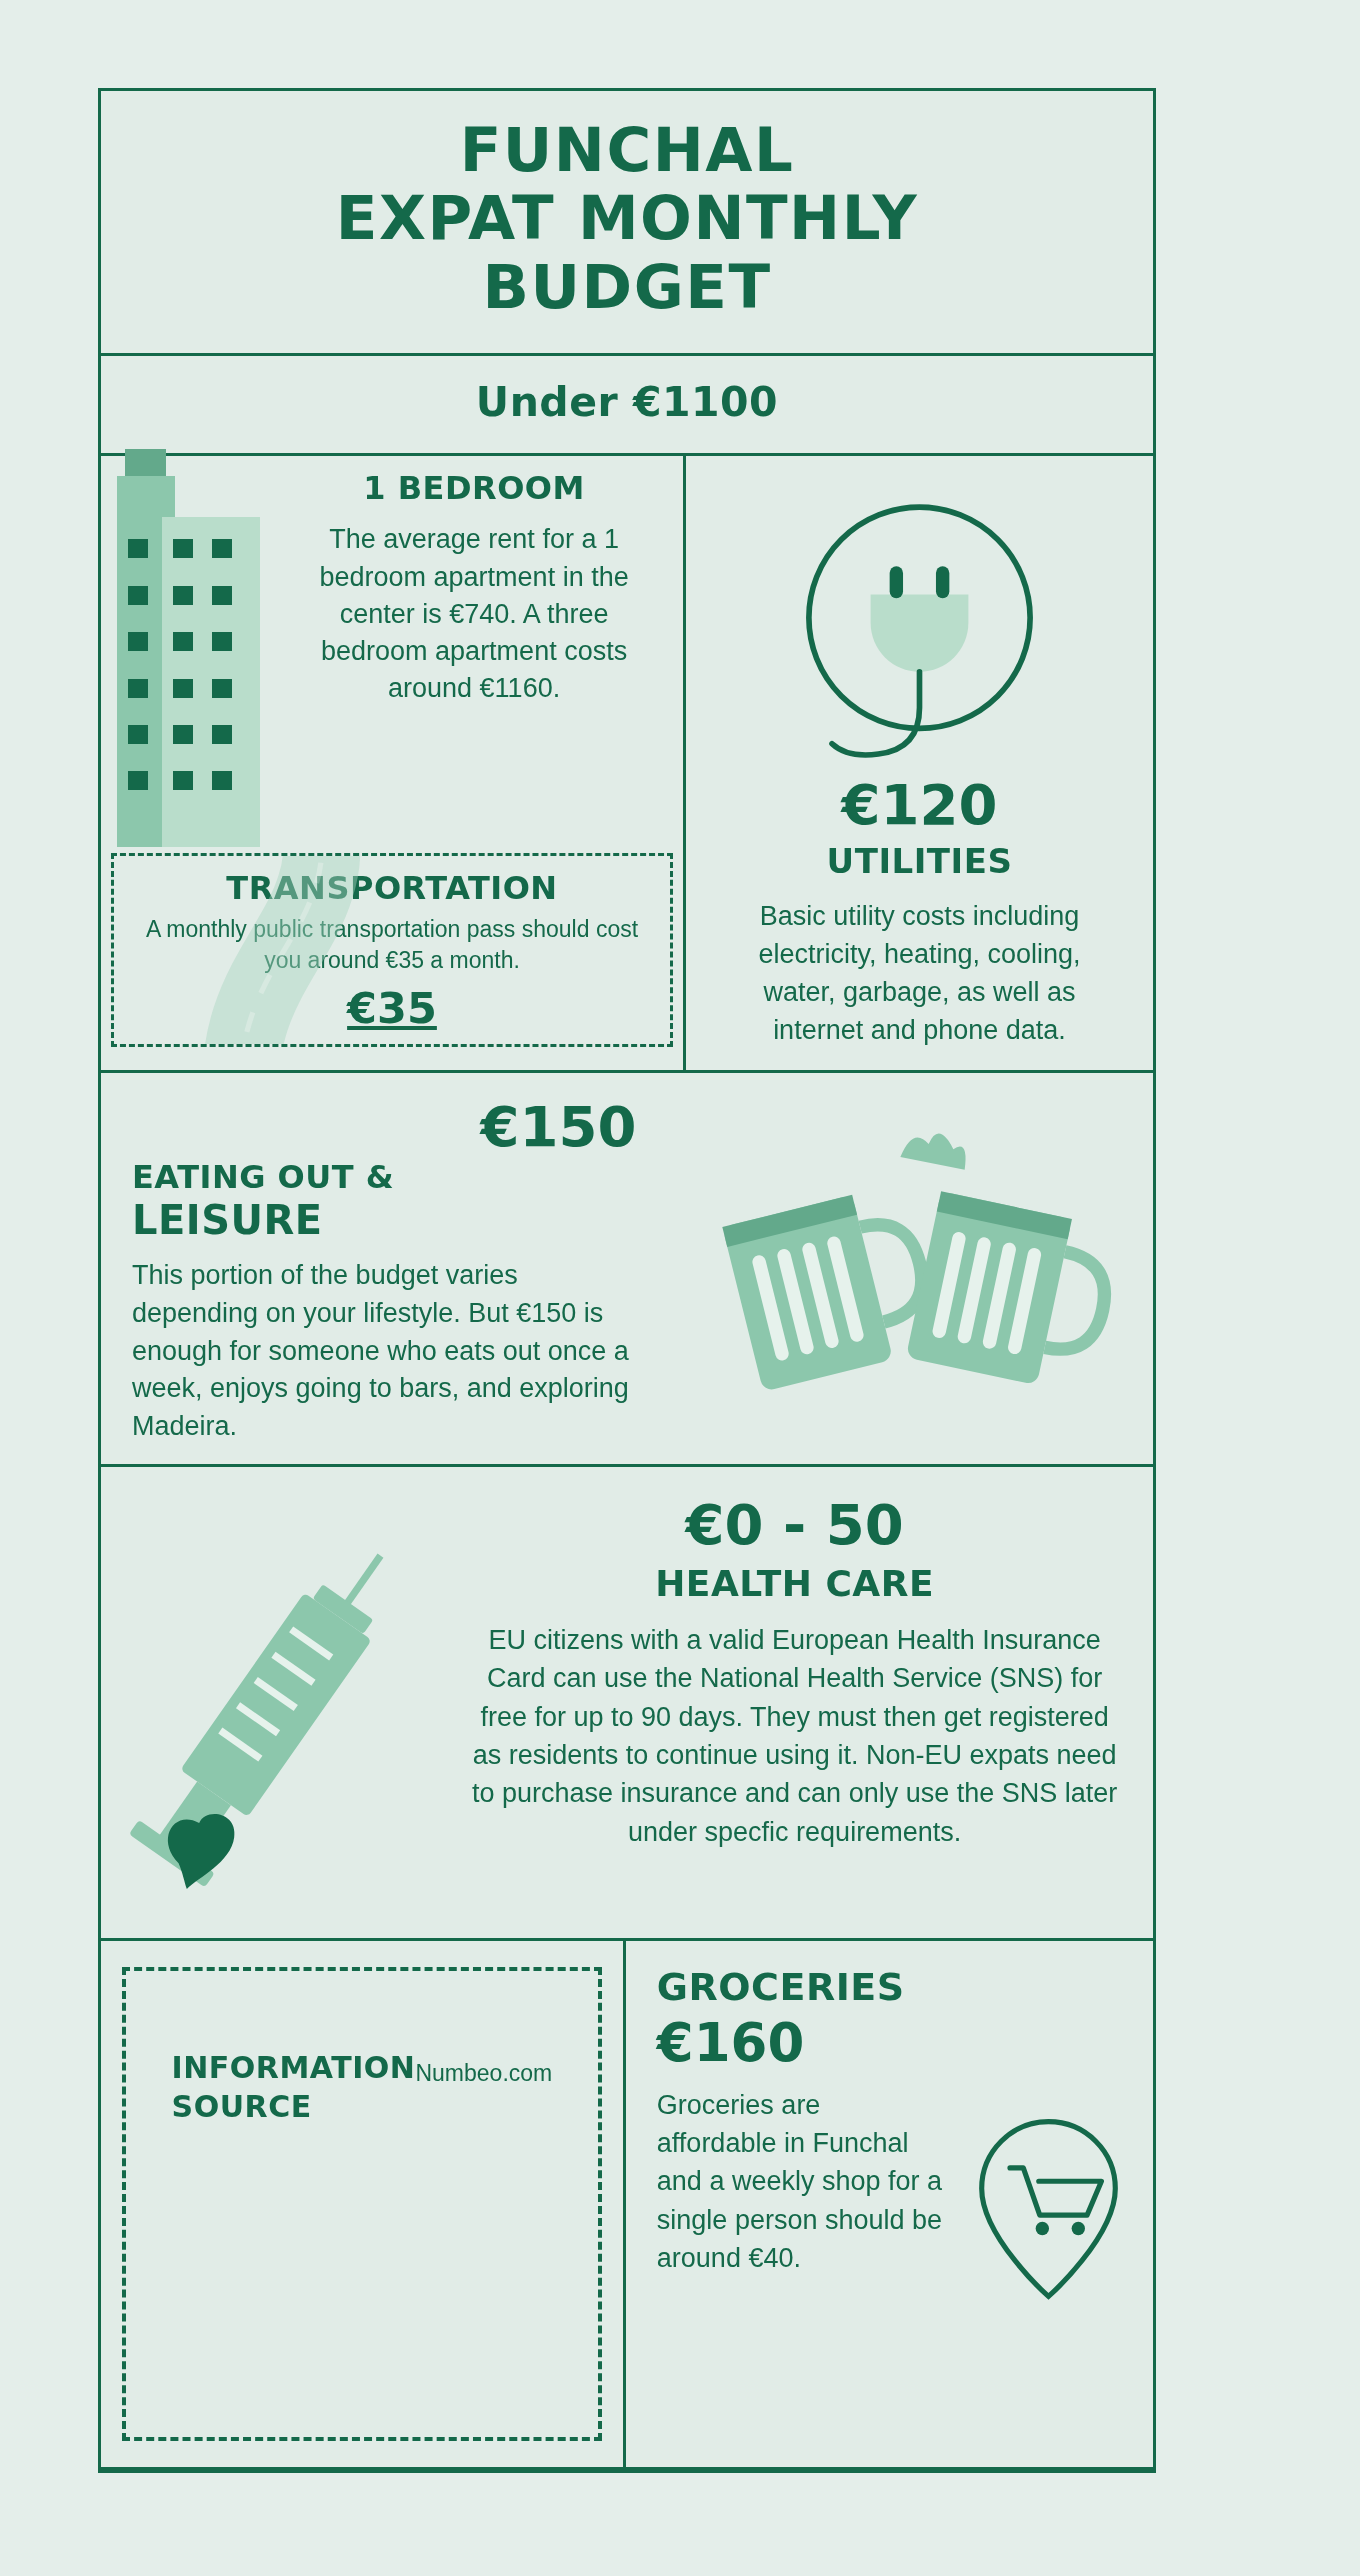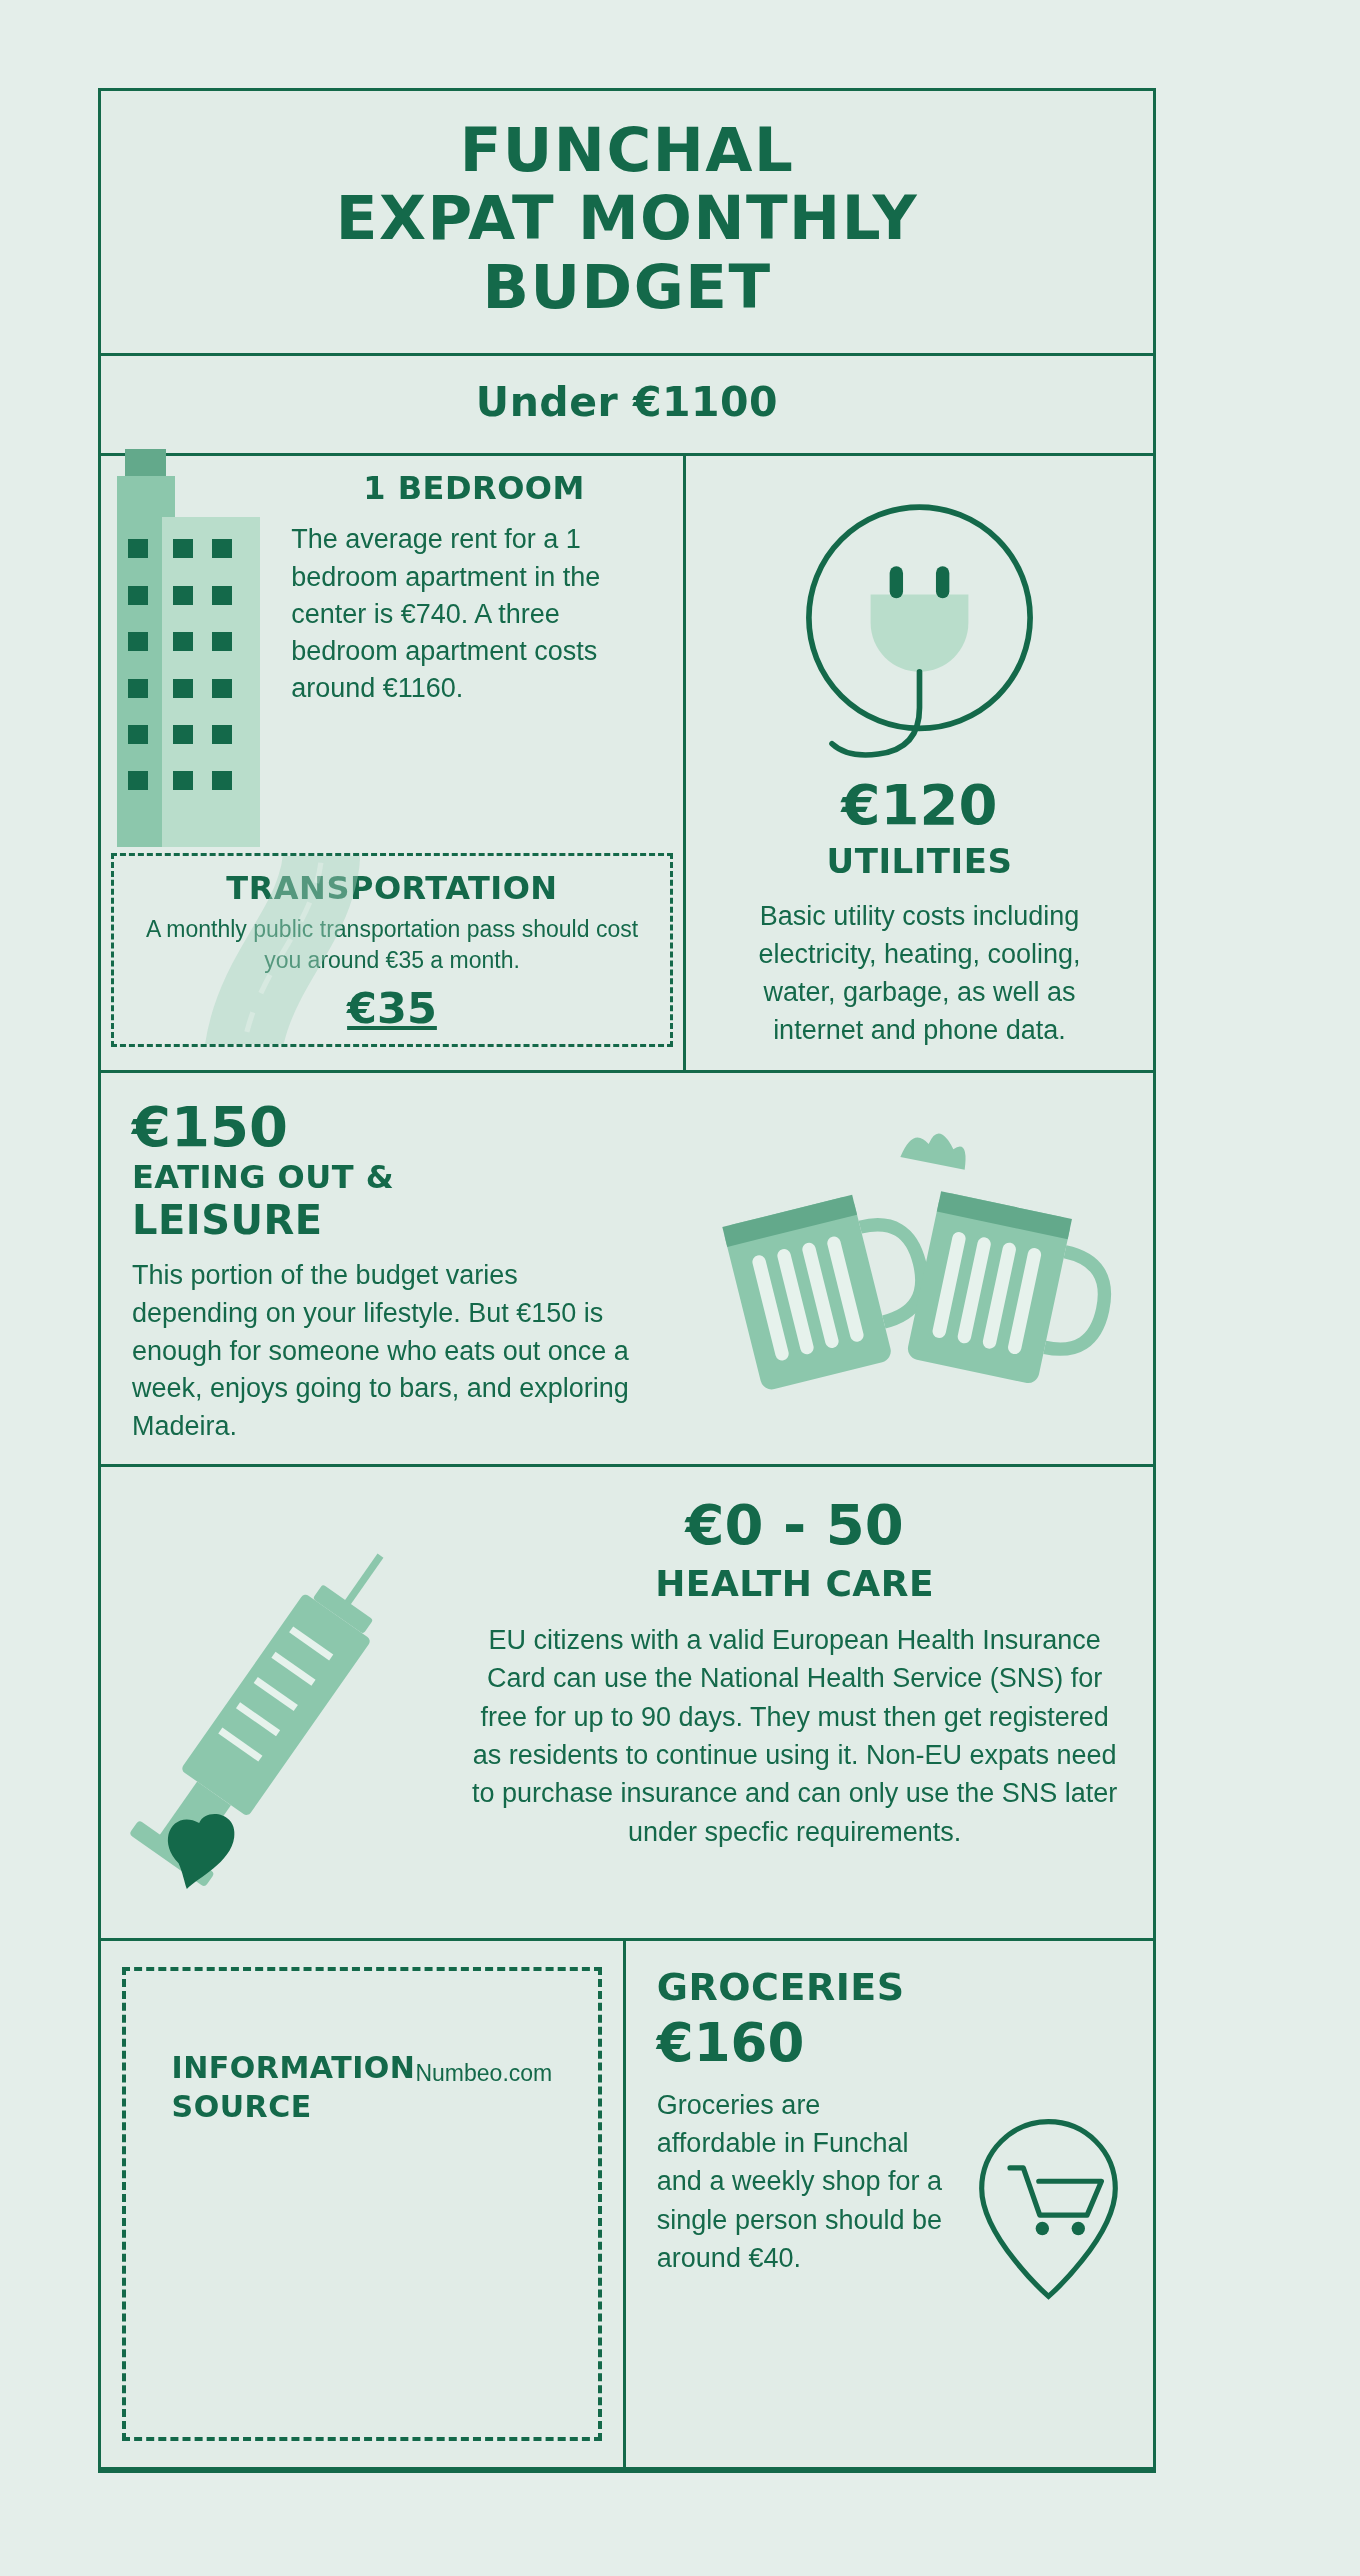--- a/index.html
+++ b/index.html
@@ -130,20 +130,21 @@
     text-align: center;
     letter-spacing: 0.5px;
     margin-top: 2.1px;
     text-transform: uppercase;
   }
   .body-text {
     color: var(--green);
     font-size: 27px;
     line-height: 1.38;
     margin-top: 14.4px;
+    text-align: center;
   }
 
   
   .transport-box {
     margin: 0 10.3px 11.3px 10.3px;
     border: 3.1px dashed var(--green);
     padding: 13.4px 17.5px 11.3px 17.5px;
     position: relative;
     overflow: hidden;
     min-height: 170px;
@@ -222,20 +223,21 @@
   }
   .row2-left {
     width: 556px;
     padding: 5.2px 20.6px 0 31px;
   }
   .row2-amount {
     font-family: "DejaVu Sans", sans-serif;
     font-weight: bold;
     color: var(--green);
     font-size: 56px;
+    text-align: right;
   }
   .row2-label {
     font-family: "DejaVu Sans", sans-serif;
     font-weight: bold;
     color: var(--green);
     font-size: 32px;
     letter-spacing: 0.5px;
     line-height: 1.18;
     text-transform: uppercase;
   }

